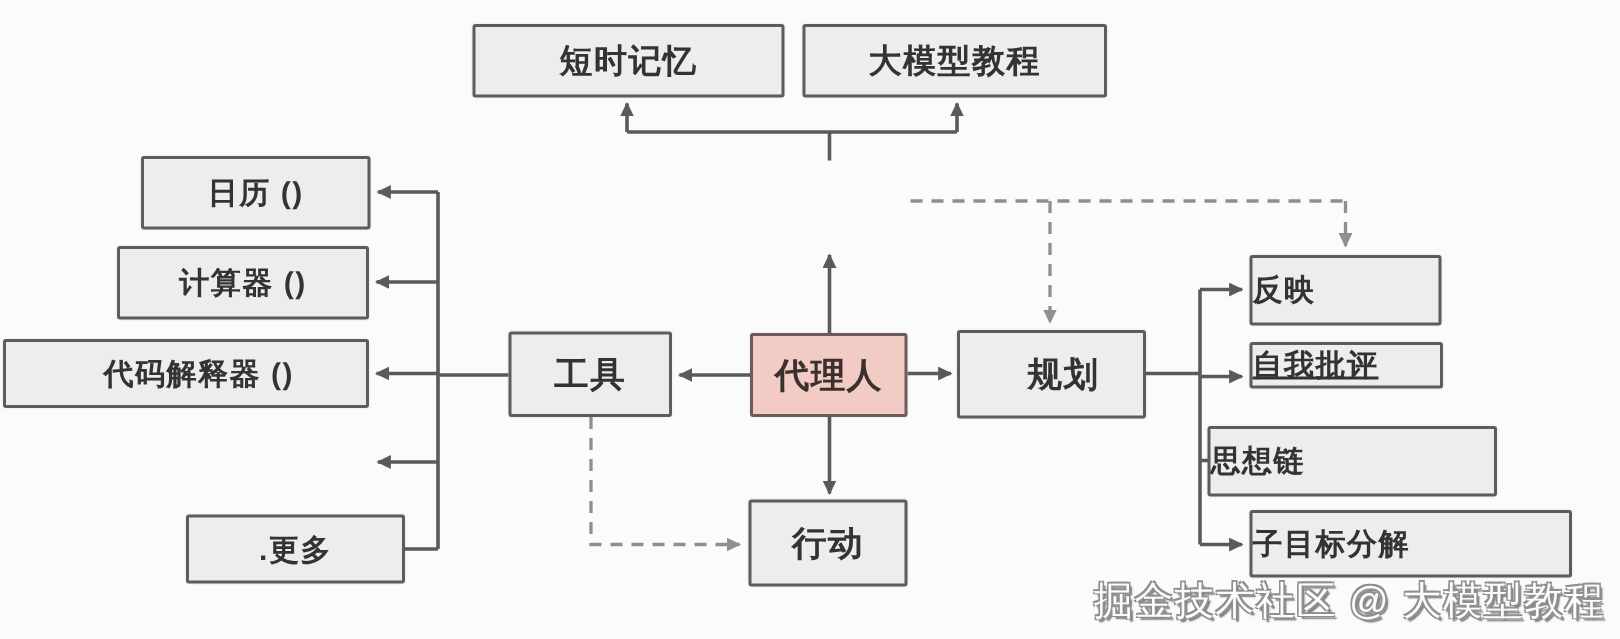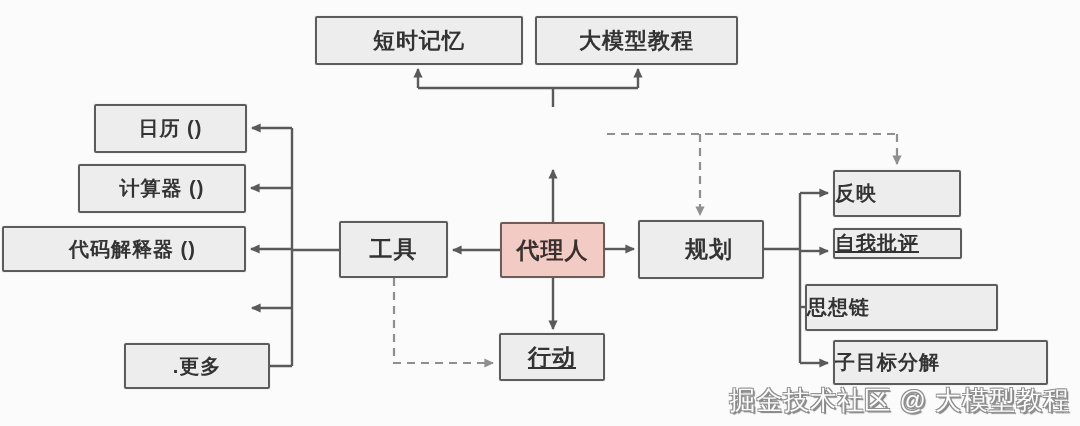--- a/index.html
+++ b/index.html
@@ -124,21 +124,21 @@
       <polyline points="394,278 394,363 493,363" marker-end="url(#ahd)"></polyline>
     </g>
   </svg>
 
   <div class="box top" style="left:315px; top:16px;  width:208px; height:49px;">短时记忆</div>
   <div class="box top" style="left:535px; top:16px;  width:203px; height:49px;">大模型教程</div>
 
   <div class="box big agent" style="left:500px; top:222px; width:105px; height:56px;">代理人</div>
   <div class="box big" style="left:339px; top:221px; width:109px; height:57px;">工具</div>
   <div class="box big" style="left:638px; top:220px; width:126px; height:59px;padding-left:16px;">规划</div>
-  <div class="box big" style="left:499px; top:333px; width:106px; height:48px;text-decoration:underline;">行动</div>
+  <div class="box big" style="left:499px; top:333px; width:106px; height:58px;">行动</div>
 
   <div class="box" style="left:94px;  top:104px; width:153px; height:49px;">日历 ()</div>
   <div class="box" style="left:78px;  top:164px; width:168px; height:49px;">计算器 ()</div>
   <div class="box" style="left:2px;   top:226px; width:244px; height:46px;padding-left:17px;">代码解释器 ()</div>
   <div class="box" style="left:100px; top:343px; width:146px; height:46px;margin-left:24px;">.更多</div>
 
   <div class="box left-align" style="left:833px; top:170px; width:128px; height:47px;">反映</div>
   <div class="box left-align" style="left:833px; top:228px; width:129px; height:31px;text-decoration:underline;">自我批评</div>
   <div class="box left-align" style="left:805px; top:284px; width:193px; height:47px;">思想链</div>
   <div class="box left-align" style="left:833px; top:340px; width:215px; height:45px;">子目标分解</div>

